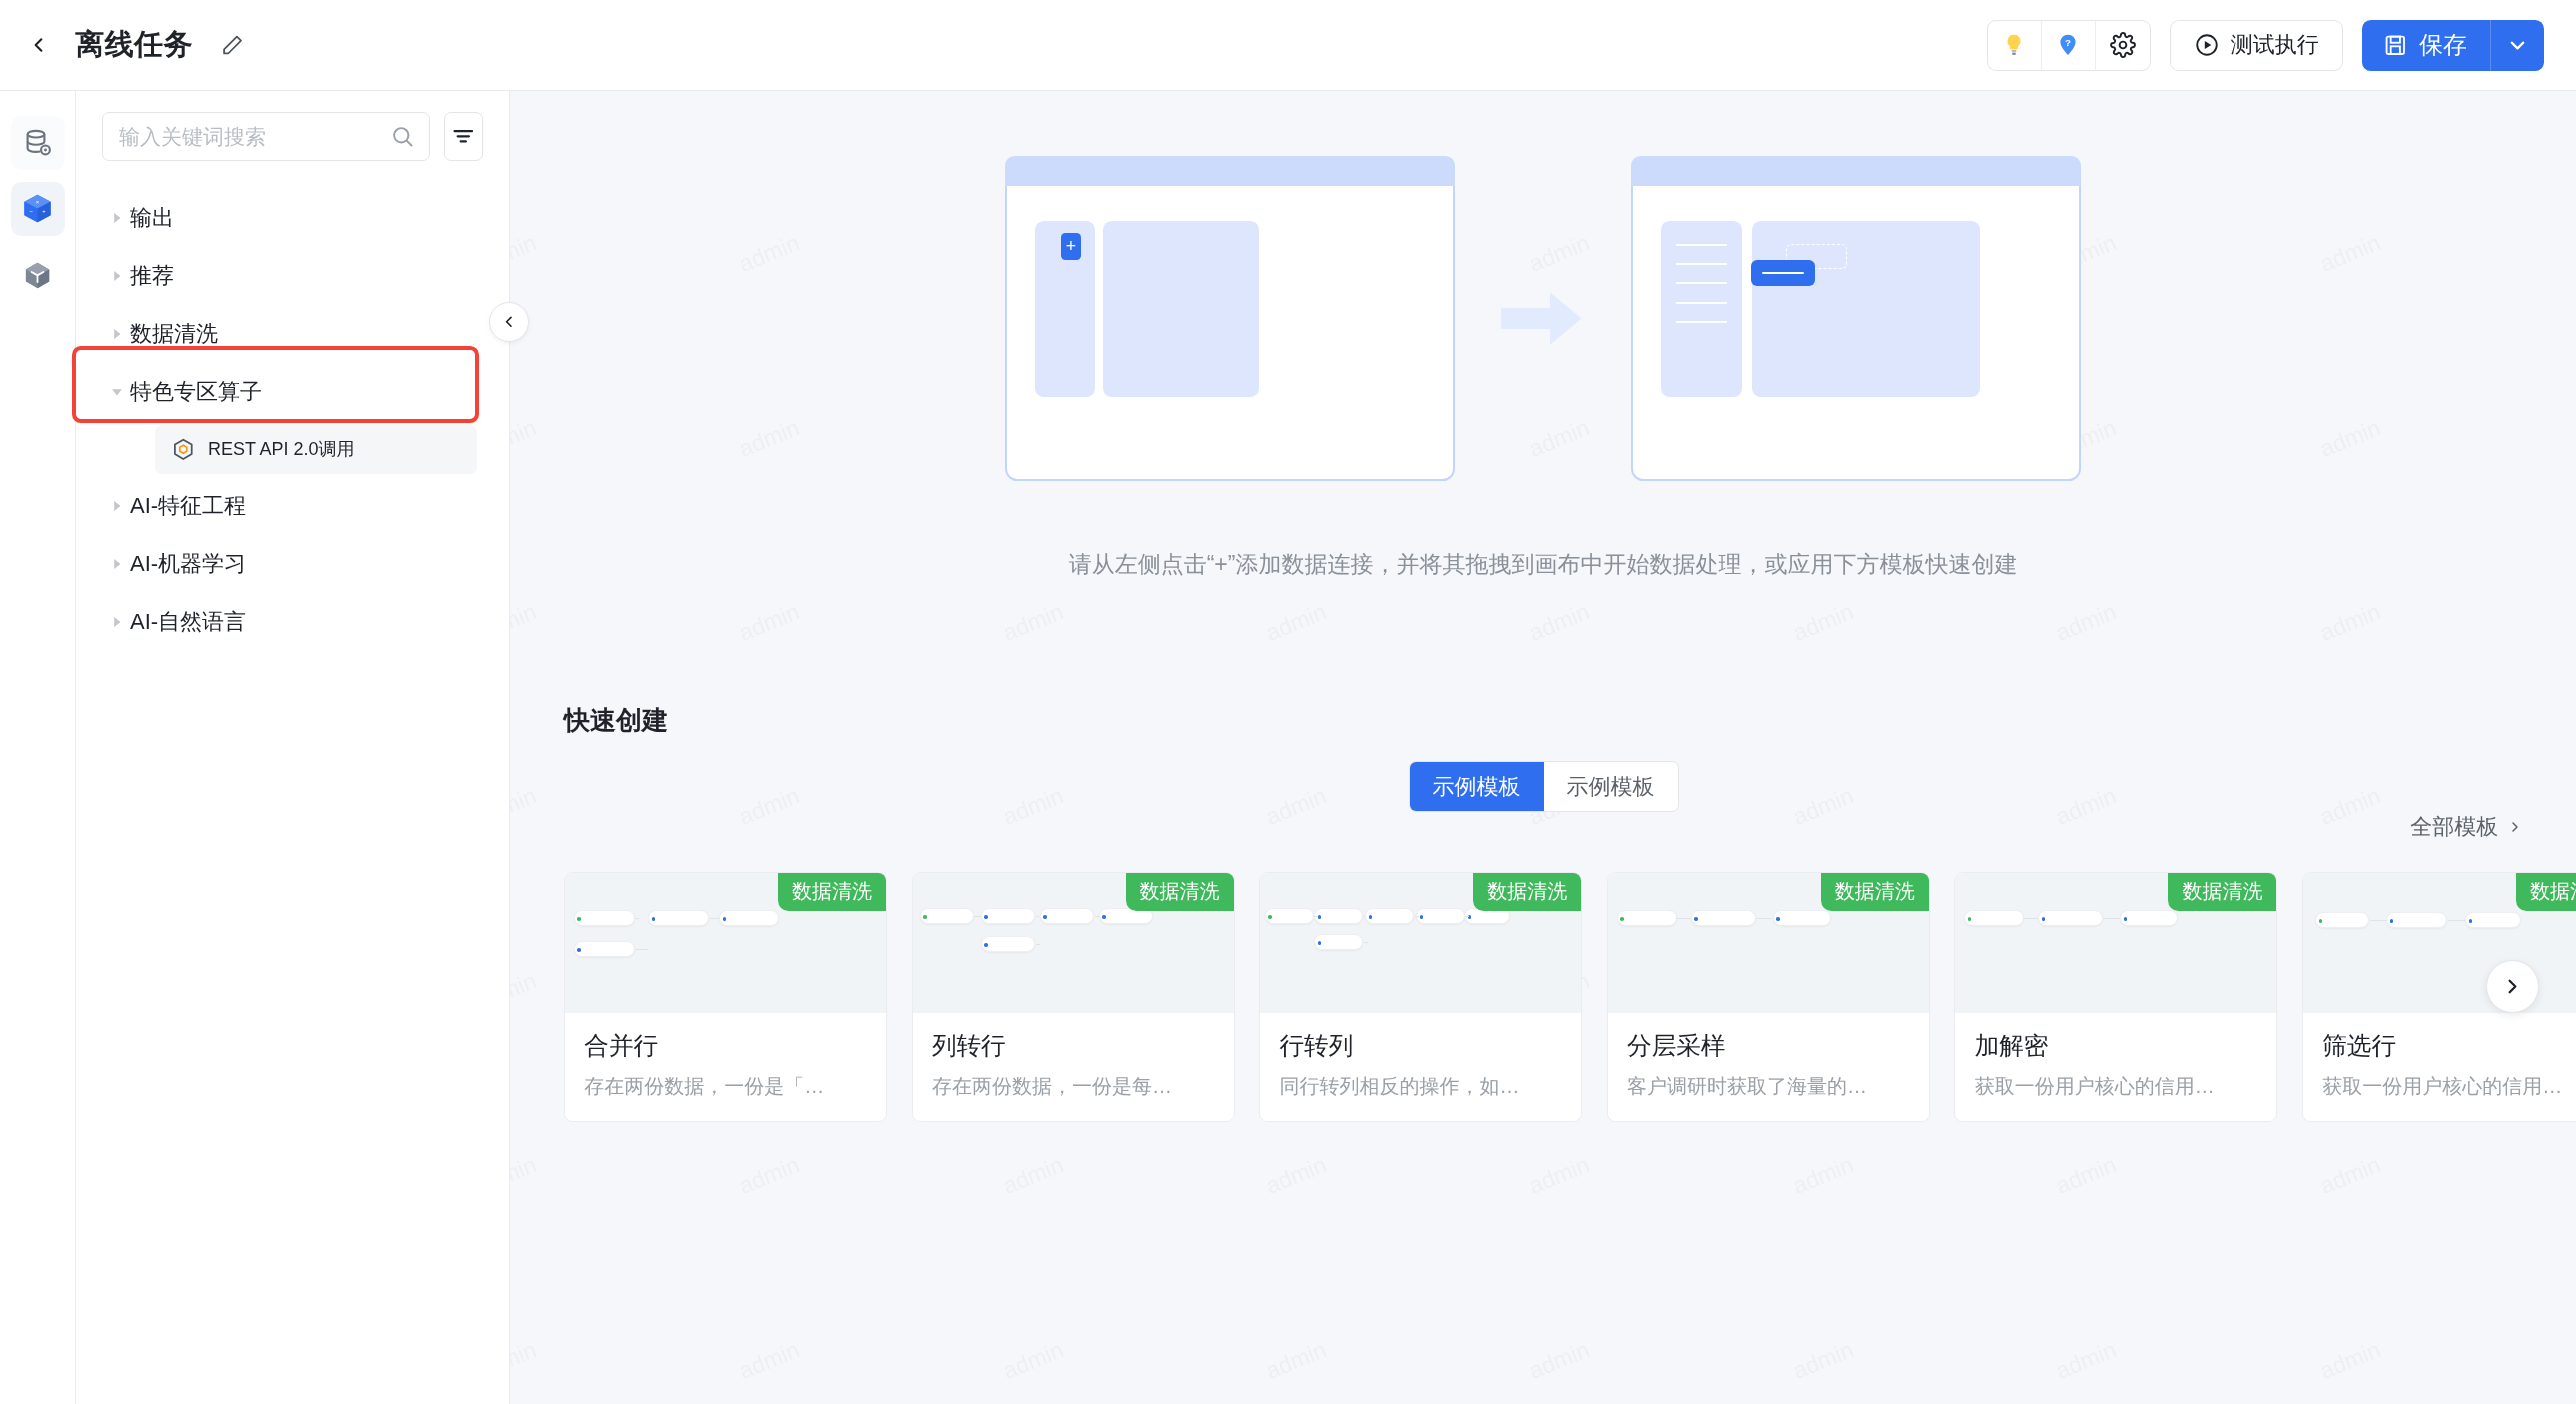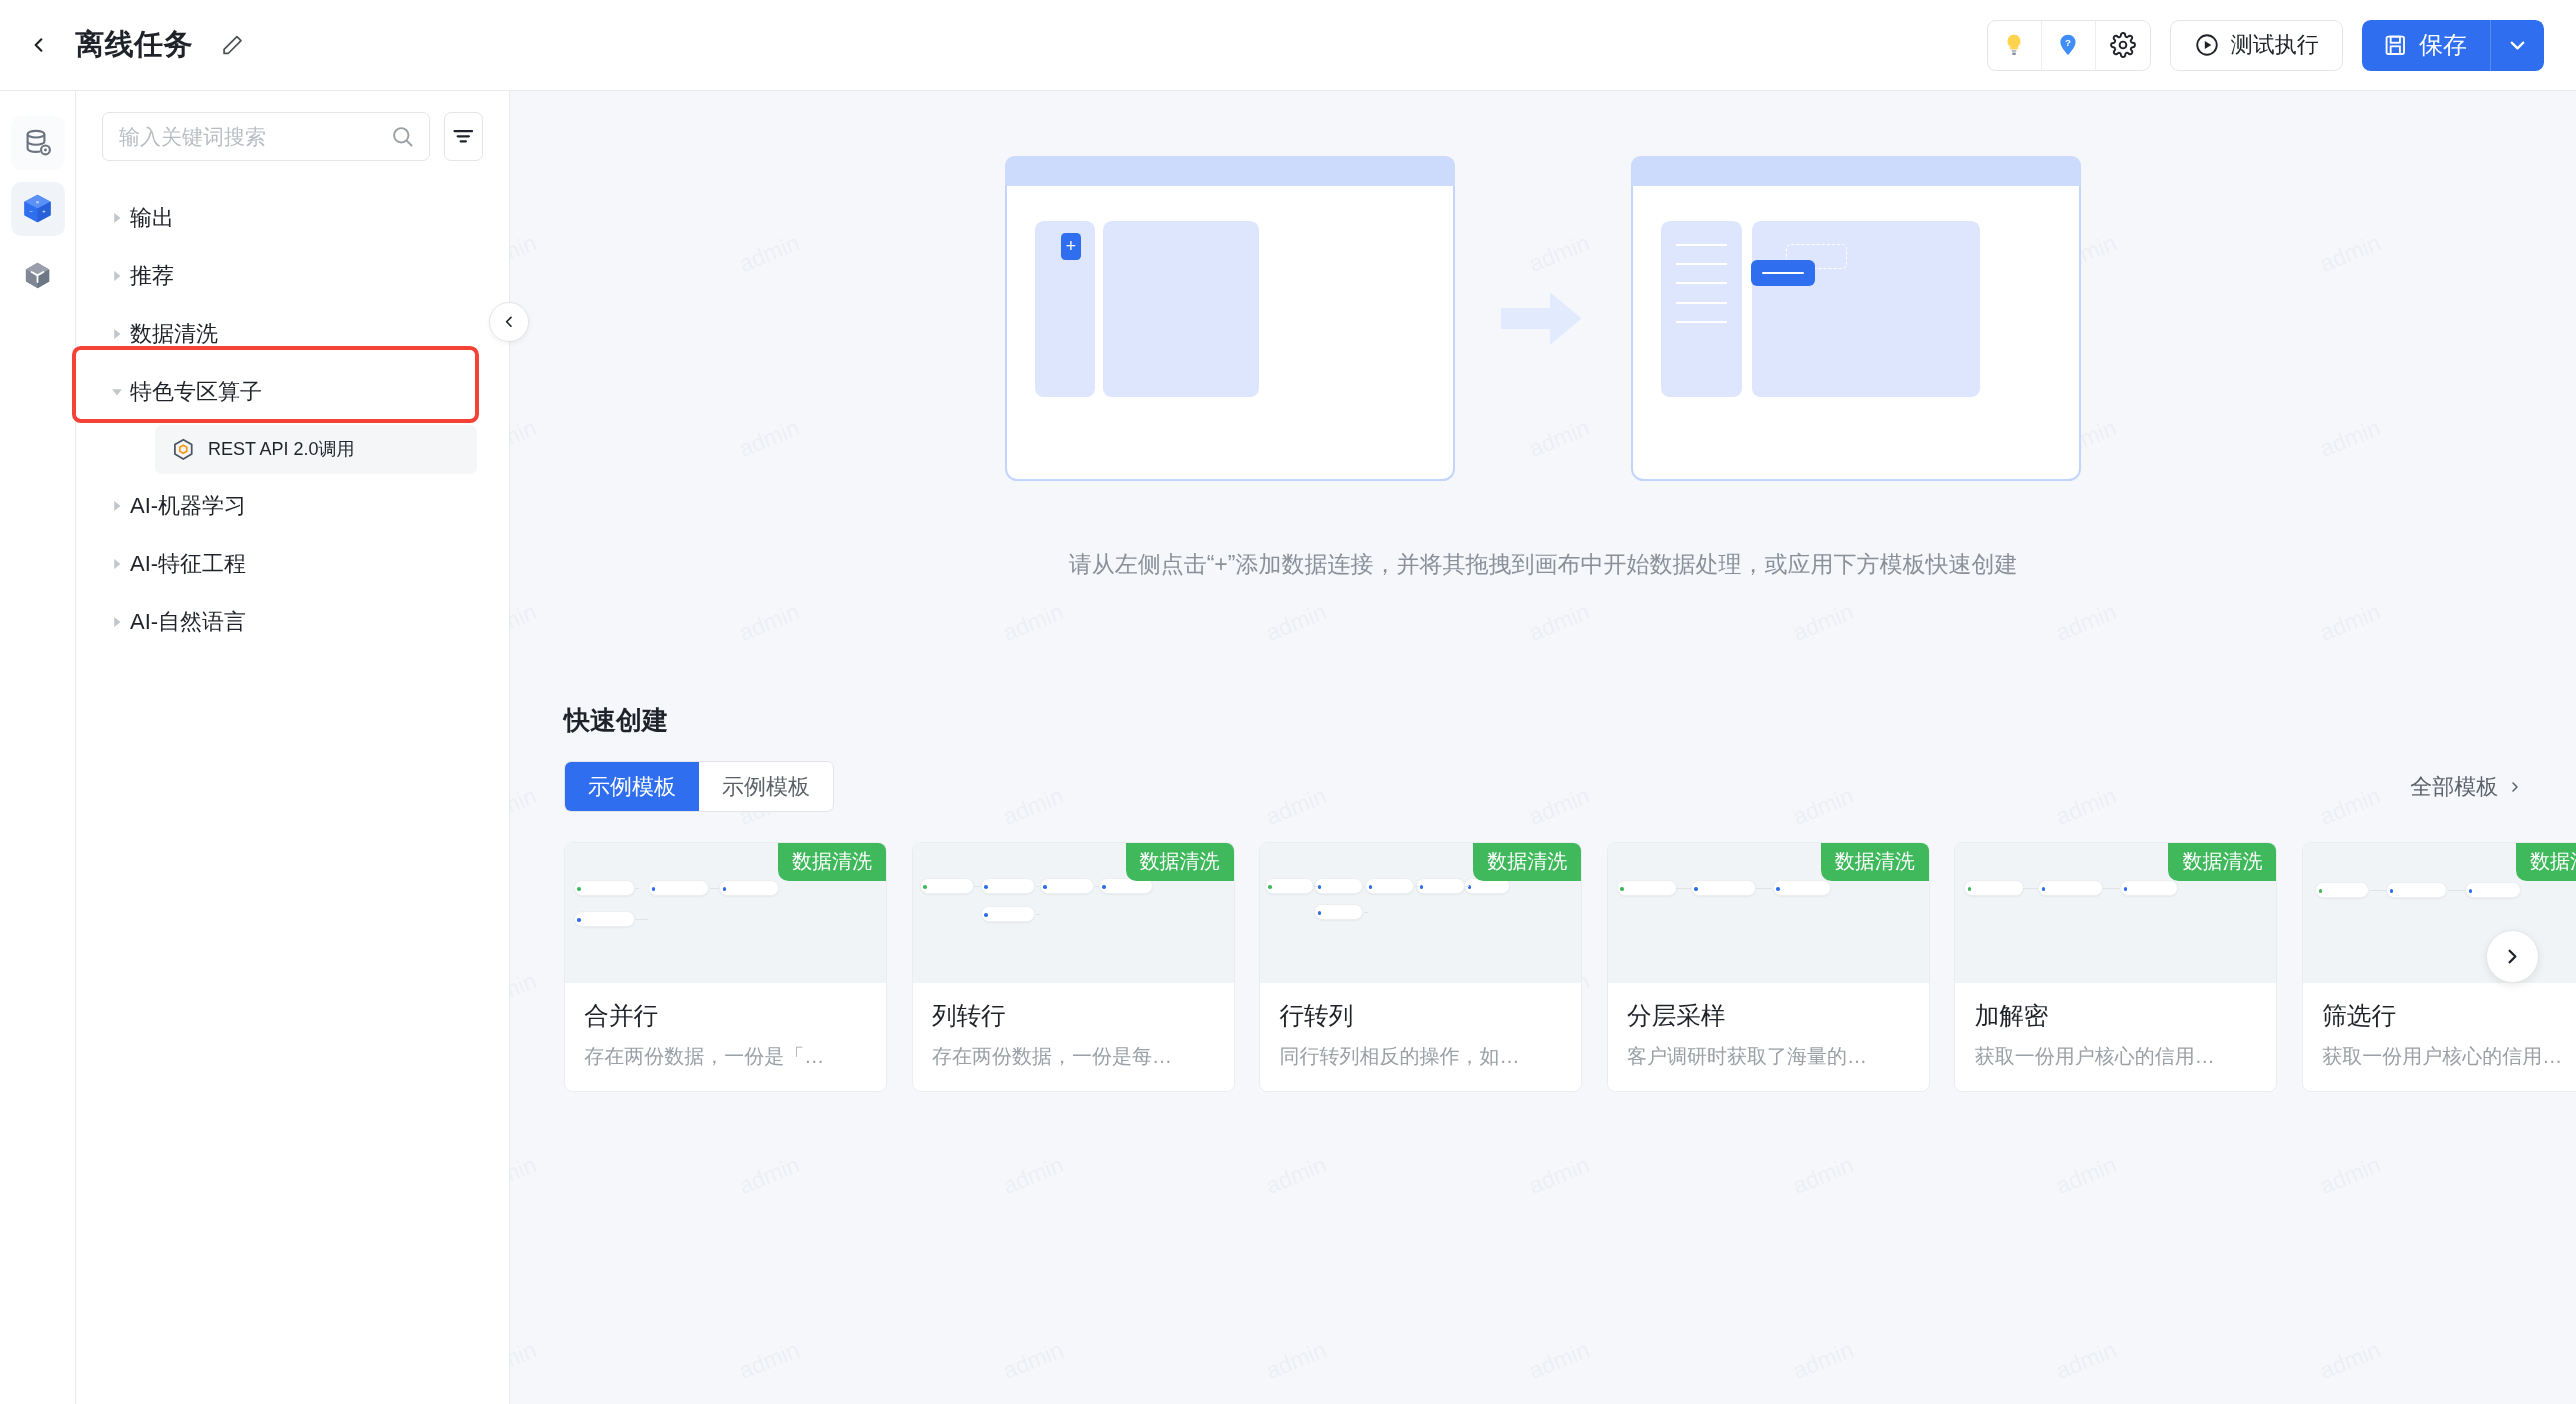--- a/index.html
+++ b/index.html
@@ -126,21 +126,21 @@
   .ill-top { position: absolute; left: 0; right: 0; top: 0; height: 30px; background: #ccdafc; border-radius: 9.7px 9.7px 0 0; }
   .arrow-gap { width: 176px; display: flex; align-items: center; justify-content: center; }
 
   .hint {
     text-align: center; font-size: 23px; color: #8a9099; margin-top: 68px; position: relative; z-index: 2;
   }
 
   
   .quick { padding: 0 53px 0 54px; position: relative; z-index: 2; margin-top: 123px; }
   .quick-title { font-size: 26px; font-weight: 700; color: #1f2329; }
-  .quick-bar { display: flex; align-items: center; margin-top: 23px; }
+  .quick-bar { display: flex; align-items: center; margin-top: 23px; flex-direction: column; }
   .seg {
     display: flex; border: 0.9px solid #e3e5e8; border-radius: 7px; overflow: hidden; background: #fff;
   }
   .seg div {
     padding: 0 23px; height: 49px; display: flex; align-items: center; font-size: 22px;
     color: #5b6168; cursor: pointer;
   }
   .seg div.active { background: #2f6fef; color: #fff; }
   .all-tpl {
     margin-left: auto; font-size: 22px; color: #5b6168; display: flex; align-items: center; gap: 8.8px;
@@ -330,29 +330,29 @@
             <path d="M12 8.1 15.4 10v4L12 15.9 8.6 14v-4z" fill="none" stroke="#f59b1c" stroke-width="1.7"></path>
           </svg>
           <span>REST API 2.0调用</span>
         </div>
         <div class="tree-node">
           <span class="caret">
             <svg width="14" height="14" viewBox="0 0 10 10">
                 <polygon points="3,1.5 7.5,5 3,8.5" fill="#c3c7cc"></polygon>
               </svg>
           </span>
-          <span>AI-机器学习</span>
+          <span>AI-特征工程</span>
         </div>
         <div class="tree-node">
           <span class="caret">
             <svg width="14" height="14" viewBox="0 0 10 10">
                 <polygon points="3,1.5 7.5,5 3,8.5" fill="#c3c7cc"></polygon>
               </svg>
           </span>
-          <span>AI-特征工程</span>
+          <span>AI-机器学习</span>
         </div>
         <div class="tree-node">
           <span class="caret">
             <svg width="14" height="14" viewBox="0 0 10 10">
                 <polygon points="3,1.5 7.5,5 3,8.5" fill="#c3c7cc"></polygon>
               </svg>
           </span>
           <span>AI-自然语言</span>
         </div>
       </div>

